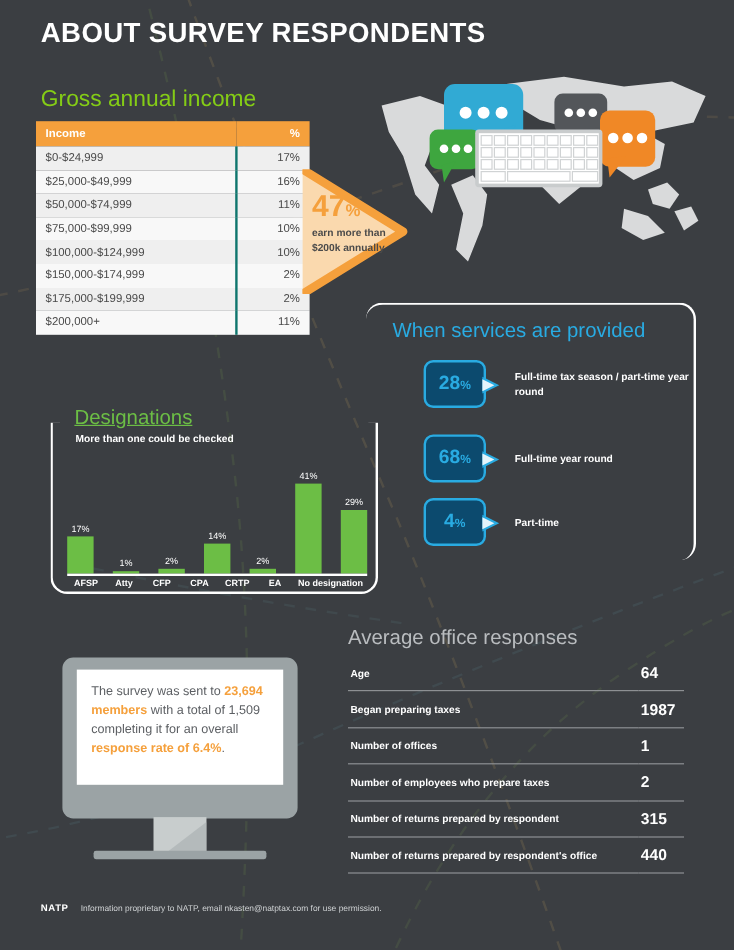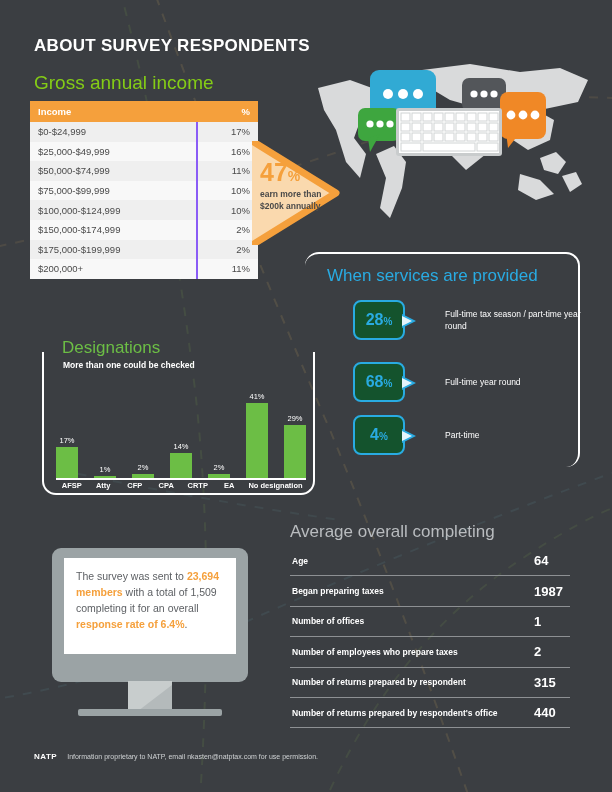--- a/index.html
+++ b/index.html
@@ -6,22 +6,22 @@
   body {
     width:612px; height:792px;
     background:#3b3e42;
     font-family:"Liberation Sans", sans-serif;
     position:relative; overflow:hidden;
   }
   #deco-svg { position:absolute; left:0; top:0; width:612px; height:792px; }
 
   
   .page-title {
-    position:absolute; left:34px; top:36px;
-    font-size:17px; font-weight:bold; color:#ffffff;
+    position:absolute; left:34px; top:14px;
+    font-size:23px; font-weight:bold; color:#ffffff;
     letter-spacing:0.3px;
   }
   .section-title-orange {
     position:absolute; left:34px; top:72px;
     font-size:19px; color:#84cc16; font-weight:normal;
   }
 
   
   .income-table {
     position:absolute; left:30px; top:101px;
@@ -33,21 +33,21 @@
     padding:5px 8px; text-align:left;
   }
   .income-table th.pct { text-align:right; }
   .income-table td {
     font-size:9.5px; color:#4a4a4a;
     padding:4.3px 8px; text-align:left;
     background:#efefef;
   }
   .income-table tr:nth-child(even) td { background:#f8f8f8; }
   .income-table td.pct { text-align:right; }
-  .income-table td.lbl { border-right:2px solid #8b5cf6; }
+  .income-table td.lbl { border-right:2px solid #0f766e; }
 
   
   .arrow-callout {
     position:absolute; left:252px; top:141px;
     width:108px; height:104px;
   }
   .arrow-callout .edge {
     position:absolute; left:0; top:0; width:108px; height:104px;
   }
   .arrow-callout .txt { position:absolute; left:8px; top:19px; width:70px; }
@@ -70,54 +70,54 @@
     border-bottom:none; border-left:none;
     clip-path:polygon(0% 0%, 0% 8%, 3% 8%, 3% 100%, 100% 100%, 100% 0%);
   }
   .services-title {
     position:absolute; left:22px; top:14px;
     font-size:17px; color:#29abe2;
   }
   .bubble-row { position:absolute; left:48px; display:flex; align-items:center; }
   .bubble {
     position:relative; width:52px; height:40px;
-    background:#14532d; border:2px solid #29abe2; border-radius:8px;
+    background:#0c4a6e; border:2px solid #29abe2; border-radius:8px;
     display:flex; align-items:center; justify-content:center;
   }
   .bubble::after {
     content:""; position:absolute; right:-13px; top:12px;
     width:0; height:0;
     border-top:7px solid transparent;
     border-bottom:7px solid transparent;
     border-left:14px solid #29abe2;
   }
   .bubble::before {
     content:""; position:absolute; right:-9px; top:14px;
     width:0; height:0; z-index:2;
     border-top:5px solid transparent;
     border-bottom:5px solid transparent;
     border-left:10px solid #e4f4fb;
   }
   .bubble-val { font-size:16px; font-weight:bold; color:#29abe2; }
   .bubble-val span { font-size:10px; }
   .bubble-label {
-    margin-left:40px; font-size:8.5px; color:#ffffff;
-    font-weight:normal; line-height:1.45; width:150px;
+    margin-left:24px; font-size:8.5px; color:#ffffff;
+    font-weight:bold; line-height:1.45; width:150px;
   }
 
   
   .desig-panel { position:absolute; left:42px; top:330px; width:273px; height:165px; }
   .desig-frame {
     position:absolute; left:0; top:22px; width:273px; height:143px;
     border:2.5px solid #ffffff; border-top:none;
     border-radius:0 0 14px 14px;
   }
   .desig-title {
     position:absolute; left:20px; top:8px;
-    font-size:17px; color:#6cbe45;
+    font-size:17px; color:#6cbe45;text-decoration:underline;
   }
   .desig-sub {
     position:absolute; left:21px; top:30px;
     font-size:8.5px; color:#ffffff; font-weight:bold;
   }
   .chart {
     position:absolute; left:14px; top:48px; width:250px; height:100px;
     display:flex; align-items:flex-end; justify-content:space-between;
   }
   .bar-col {
@@ -413,21 +413,21 @@
     <div class="monitor-screen"></div>
   </div>
   <svg class="monitor-neck" style="position:absolute;left:76px;top:133px;width:44px;height:30px" viewBox="0 0 44 30">
     <polygon points="0,0 44,0 44,30 0,30" fill="#c8cdcd"></polygon>
     <polygon points="44,4 44,30 10,30" fill="#b4babb"></polygon>
   </svg>
   <div class="monitor-base"></div>
   <div class="monitor-text" id="monitor-text"><span>The survey was sent to </span><b>23,694 members</b><span> with a total of 1,509 completing it for an overall </span><b>response rate of 6.4%</b><span>.</span></div>
 </div>
 
-<div class="avg-title">Average overall completing</div>
+<div class="avg-title">Average office responses</div>
 <table class="avg-table">
   <tbody id="avg-body">
       <tr>
         <td>Age</td>
         <td class="val">64</td>
       </tr>
       <tr>
         <td>Began preparing taxes</td>
         <td class="val">1987</td>
       </tr>

